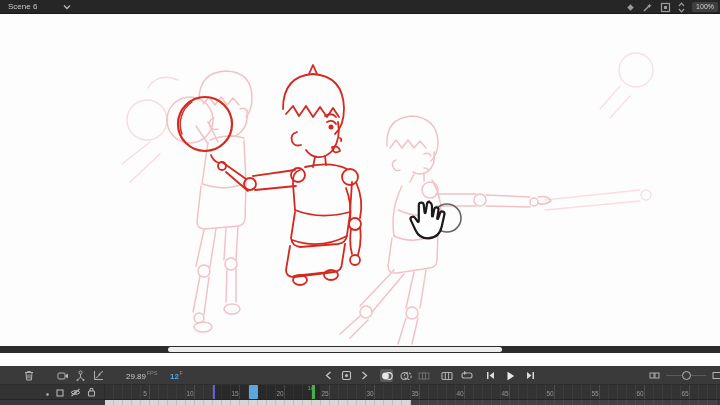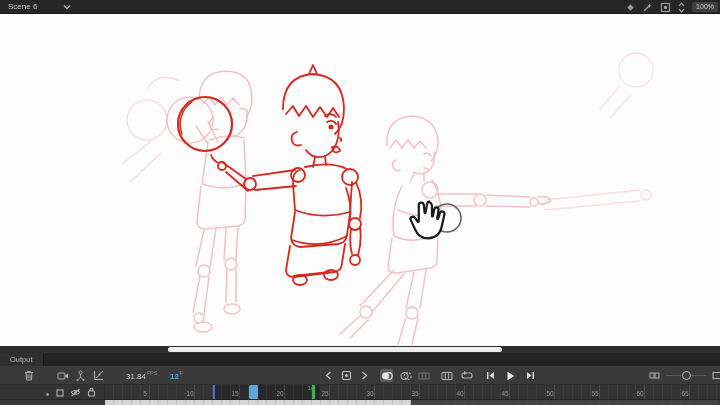--- a/index.html
+++ b/index.html
@@ -225,23 +225,20 @@
       <g transform="translate(405,186)">
         <path d="M23 2 c3 0 4 2.5 4 5 l0 9 c0 .6 .8 .7 .9 0 l1.4 -7 c.5 -2.6 4.6 -2 4.2 .8 l-1.3 8.5 c-.1 .7 .8 .9 1 .2 l1.8 -5.4 c1 -2.8 5 -1.6 4.4 1.4 l-2.6 11.8 c-1.6 7.4 -6.6 12 -14 12 c-6 0 -9.6 -2.6 -12 -7.6 l-5 -10.6 c-1.4 -3 2.4 -4.8 4.2 -2.2 l2.6 3.8 c.4 .6 1.2 .3 1.2 -.4 l0 -16.3 c0 -3 4.6 -3.4 5 0 l.8 7.6 c.1 .7 .9 .7 1 0 l1.4 -8.6 c.3 -1.7 1.3 -2.3 2.4 -2.3 z" fill="#ffffff" stroke="#1a1a1a" stroke-width="2.2" stroke-linejoin="round"></path>
       </g>
     </svg>
   </div>
 
   <div id="hscroll">
     <div id="hscroll-thumb"></div>
   </div>
 
-  <div id="tabbar">
-    <div id="output-tab">Output</div>
-  </div>
 
   <div id="tl-controls">
     <span class="ctl" style="left:22px">
       <svg width="10" height="11" viewBox="0 0 10 11">
           <path d="M1 2.5 h8 M3.5 2.5 v-1 h3 v1 M2 2.5 l.6 7.5 h4.8 l.6 -7.5 M4 4.5 v4 M6 4.5 v4" stroke="#b0b0b0" stroke-width="1" fill="none"></path>
         </svg>
     </span>
     <span class="ctl" style="left:56px">
       <svg width="12" height="10" viewBox="0 0 12 10">
           <rect x="1" y="2" width="7" height="6" rx="1" fill="none" stroke="#b0b0b0" stroke-width="1"></rect>
@@ -257,21 +254,21 @@
         </svg>
     </span>
     <span class="ctl" style="left:92px">
       <svg width="11" height="11" viewBox="0 0 11 11">
           <path d="M1.5 1 V9.5 H10" stroke="#b0b0b0" stroke-width="1" fill="none"></path>
           <path d="M2.5 8 Q5 7.5 6.5 4.5 T10 1.5" stroke="#b0b0b0" stroke-width="1" fill="none"></path>
           <circle cx="6.5" cy="4.5" r="1" fill="#b0b0b0"></circle>
         </svg>
     </span>
 
-    <span id="fps-cluster"><span>31.84</span> <sup>FPS</sup></span>
+    <span id="fps-cluster"><span>29.89</span> <sup>FPS</sup></span>
     <span id="frame-cluster"><span>12</span> <sup>F</sup></span>
 
     <span class="ctl" style="left:322px">
       <svg width="7" height="9" viewBox="0 0 7 9">
           <path d="M5.5 1 L1.5 4.5 L5.5 8" fill="none" stroke="#c4c4c4" stroke-width="1.3"></path>
         </svg>
     </span>
     <span class="ctl" style="left:340px">
       <svg width="11" height="11" viewBox="0 0 11 11">
           <rect x="1.5" y="1.5" width="8" height="8" rx="1.5" fill="none" stroke="#c4c4c4" stroke-width="1.1"></rect>

